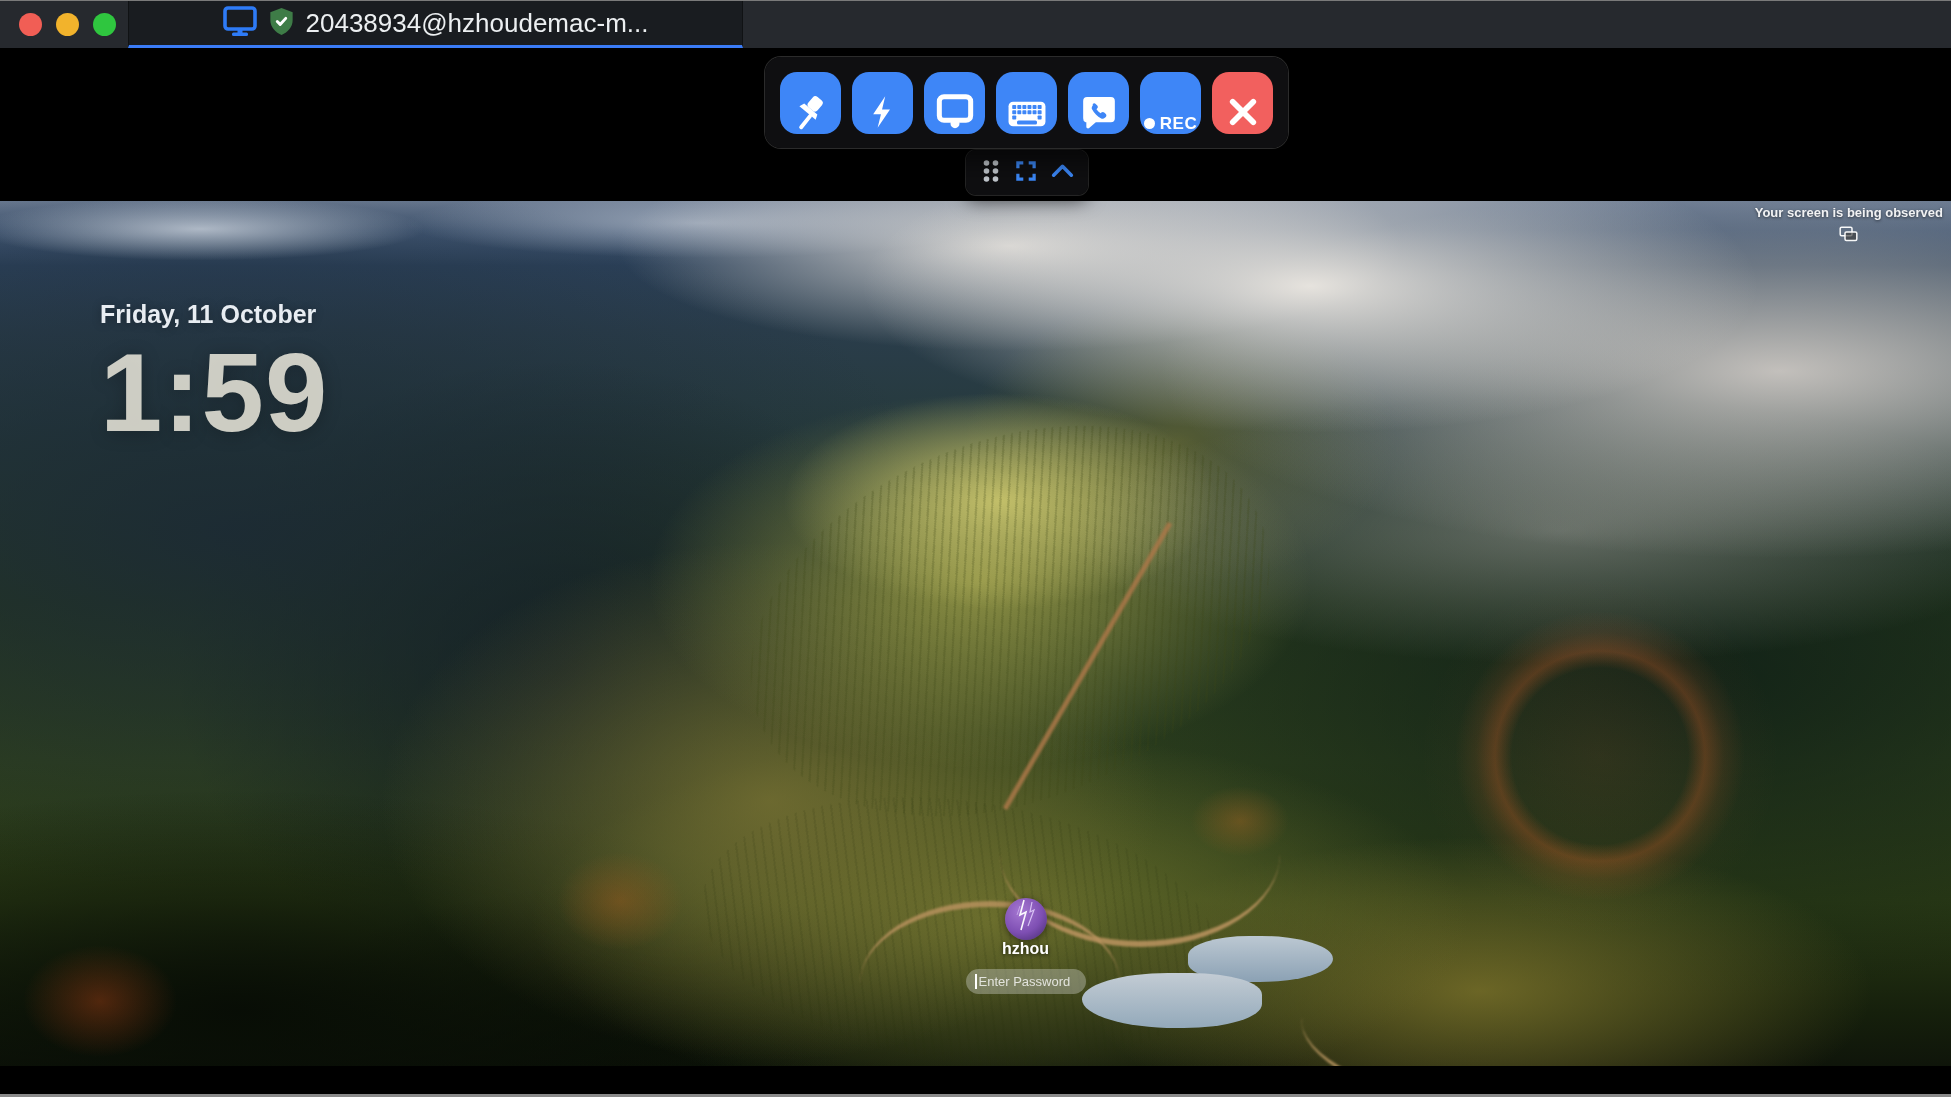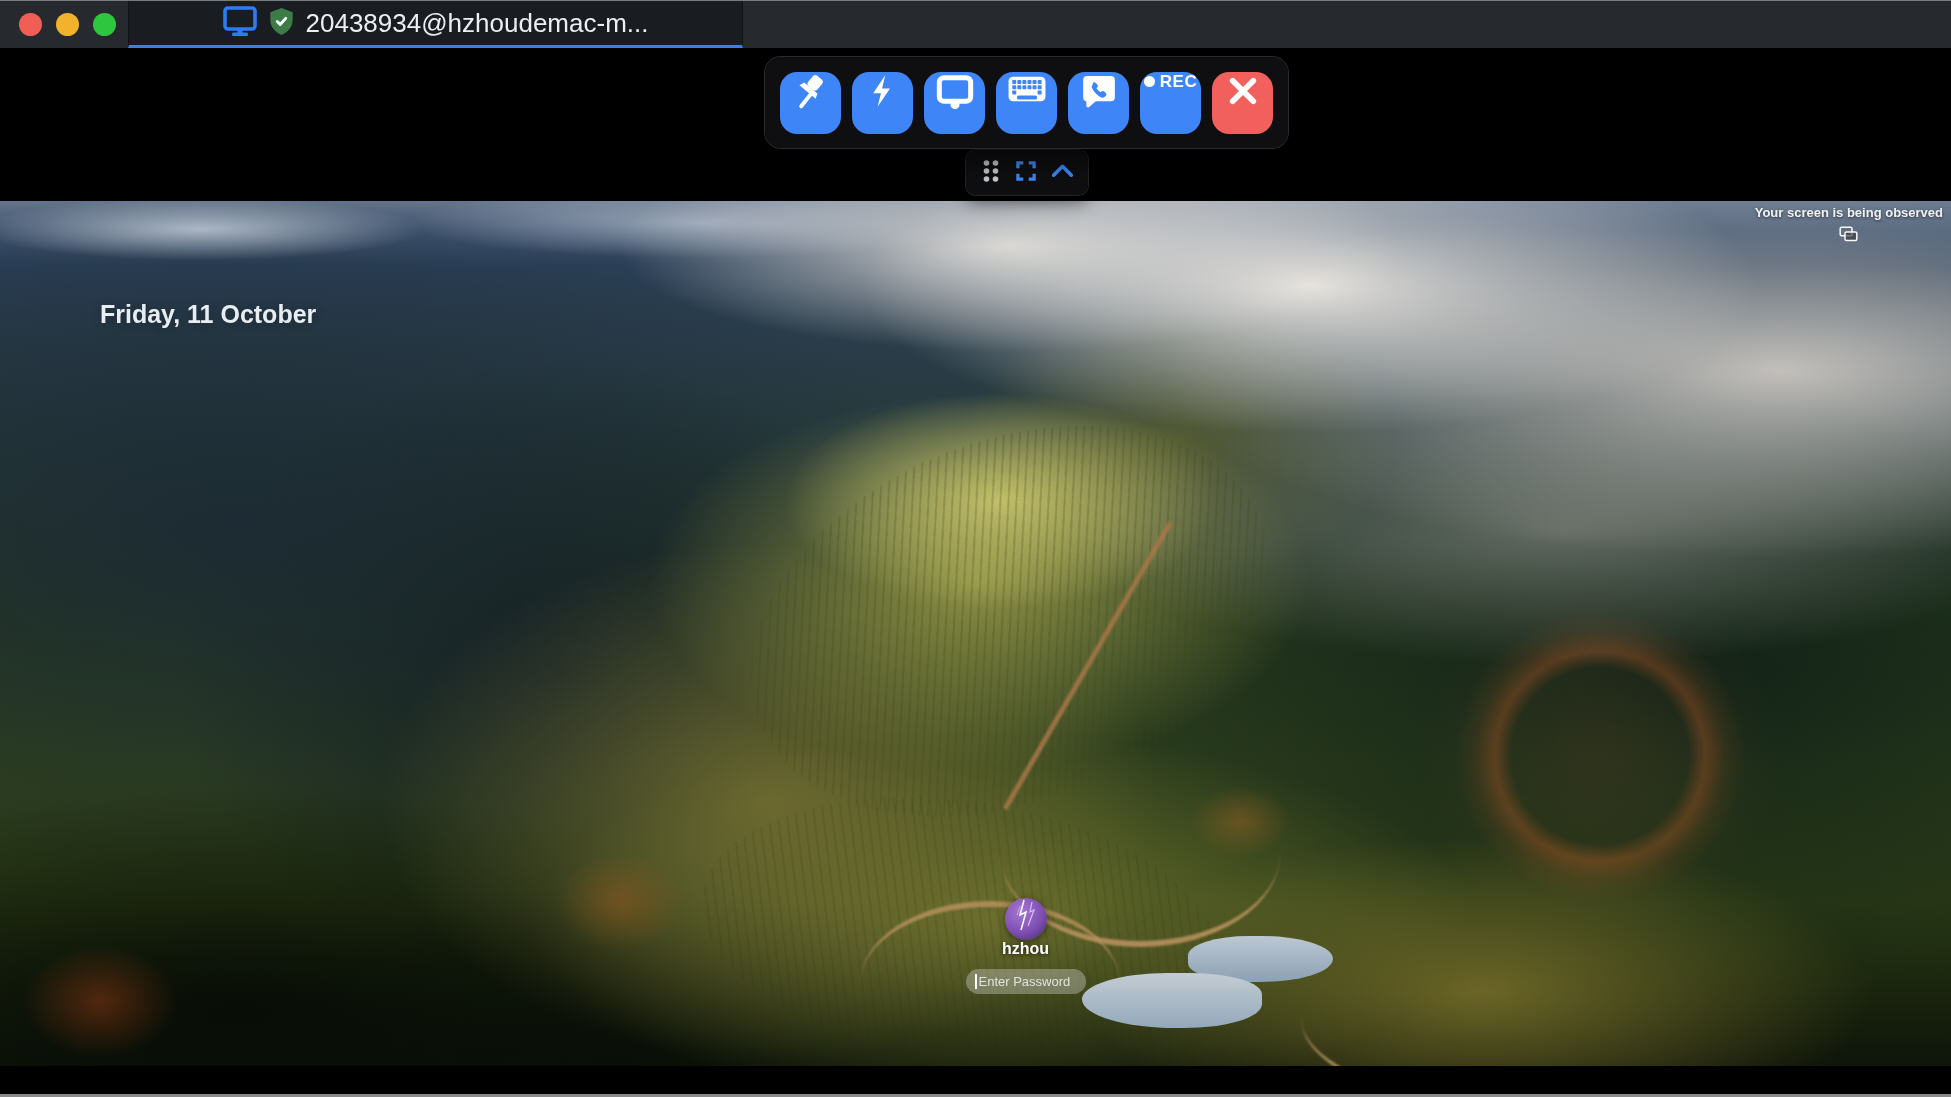--- a/index.html
+++ b/index.html
@@ -17,21 +17,21 @@
     border-left:1px solid #101214;border-right:1px solid #101214;border-bottom:3px solid #3b7cf7;
     box-sizing:border-box;display:flex;align-items:center;justify-content:center;gap:11px;cursor:default;}
   .tab-title{color:#eceff1;font-size:26px;white-space:nowrap;overflow:hidden;text-overflow:ellipsis;max-width:470px;}
 
   
   .float-toolbar{position:absolute;left:765px;top:57px;width:523px;height:91px;
     background:rgba(15,16,18,0.97);border-radius:16px;
     box-shadow:0 0 0 1px rgba(255,255,255,0.17),0 10px 30px rgba(0,0,0,0.7);
     display:flex;align-items:center;justify-content:center;gap:11px;z-index:15;}
   .tbtn{width:61px;height:62px;border-radius:17px;background:#3e86f7;border:none;padding:0;
-    display:flex;align-items:flex-start;justify-content:center;cursor:pointer;}
+    display:flex;align-items:flex-end;justify-content:center;cursor:pointer;}
   .tbtn.red{background:#f2605e;}
   .rec{display:flex;align-items:center;gap:5px;color:#fff;font-weight:bold;font-size:17px;letter-spacing:.5px;}
   .rec-dot{width:11px;height:11px;border-radius:50%;background:#fff;}
 
   .mini-toolbar{position:absolute;left:966px;top:150px;width:122px;height:45px;
     background:rgba(15,16,18,0.97);border-radius:10px;
     box-shadow:0 0 0 1px rgba(255,255,255,0.14),0 6px 18px rgba(0,0,0,0.6);
     display:flex;align-items:center;justify-content:center;gap:11px;z-index:14;}
 
   
@@ -255,20 +255,21 @@
     <span>
       <svg width="19" height="17" viewBox="0 0 20 18">
         <rect x="1.2" y="1.2" width="12.5" height="9" rx="1.5" fill="none" stroke="rgba(255,255,255,0.95)" stroke-width="1.6"></rect>
         <rect x="6.3" y="6.3" width="12.5" height="9" rx="1.5" fill="rgba(60,60,60,0.65)" stroke="rgba(255,255,255,0.95)" stroke-width="1.6"></rect>
       </svg>
     </span>
   </div>
 
   <div class="datetime">
     <div class="date">Friday, 11 October</div>
+    <div class="time">1:59</div>
   </div>
 
   <div class="login">
     <div class="avatar">
       <svg width="42" height="42" viewBox="0 0 42 42">
         <path d="M19 2l-4 15 6-3-5 18" stroke="#fff" stroke-width="1.6" fill="none" opacity="0.95"></path>
         <path d="M27 4l-2 10 4-2-6 16" stroke="#e8d9ff" stroke-width="1.2" fill="none" opacity="0.8"></path>
         <path d="M15 8l-3 9" stroke="#d9c5f5" stroke-width="1" opacity="0.6"></path>
       </svg>
     </div>

